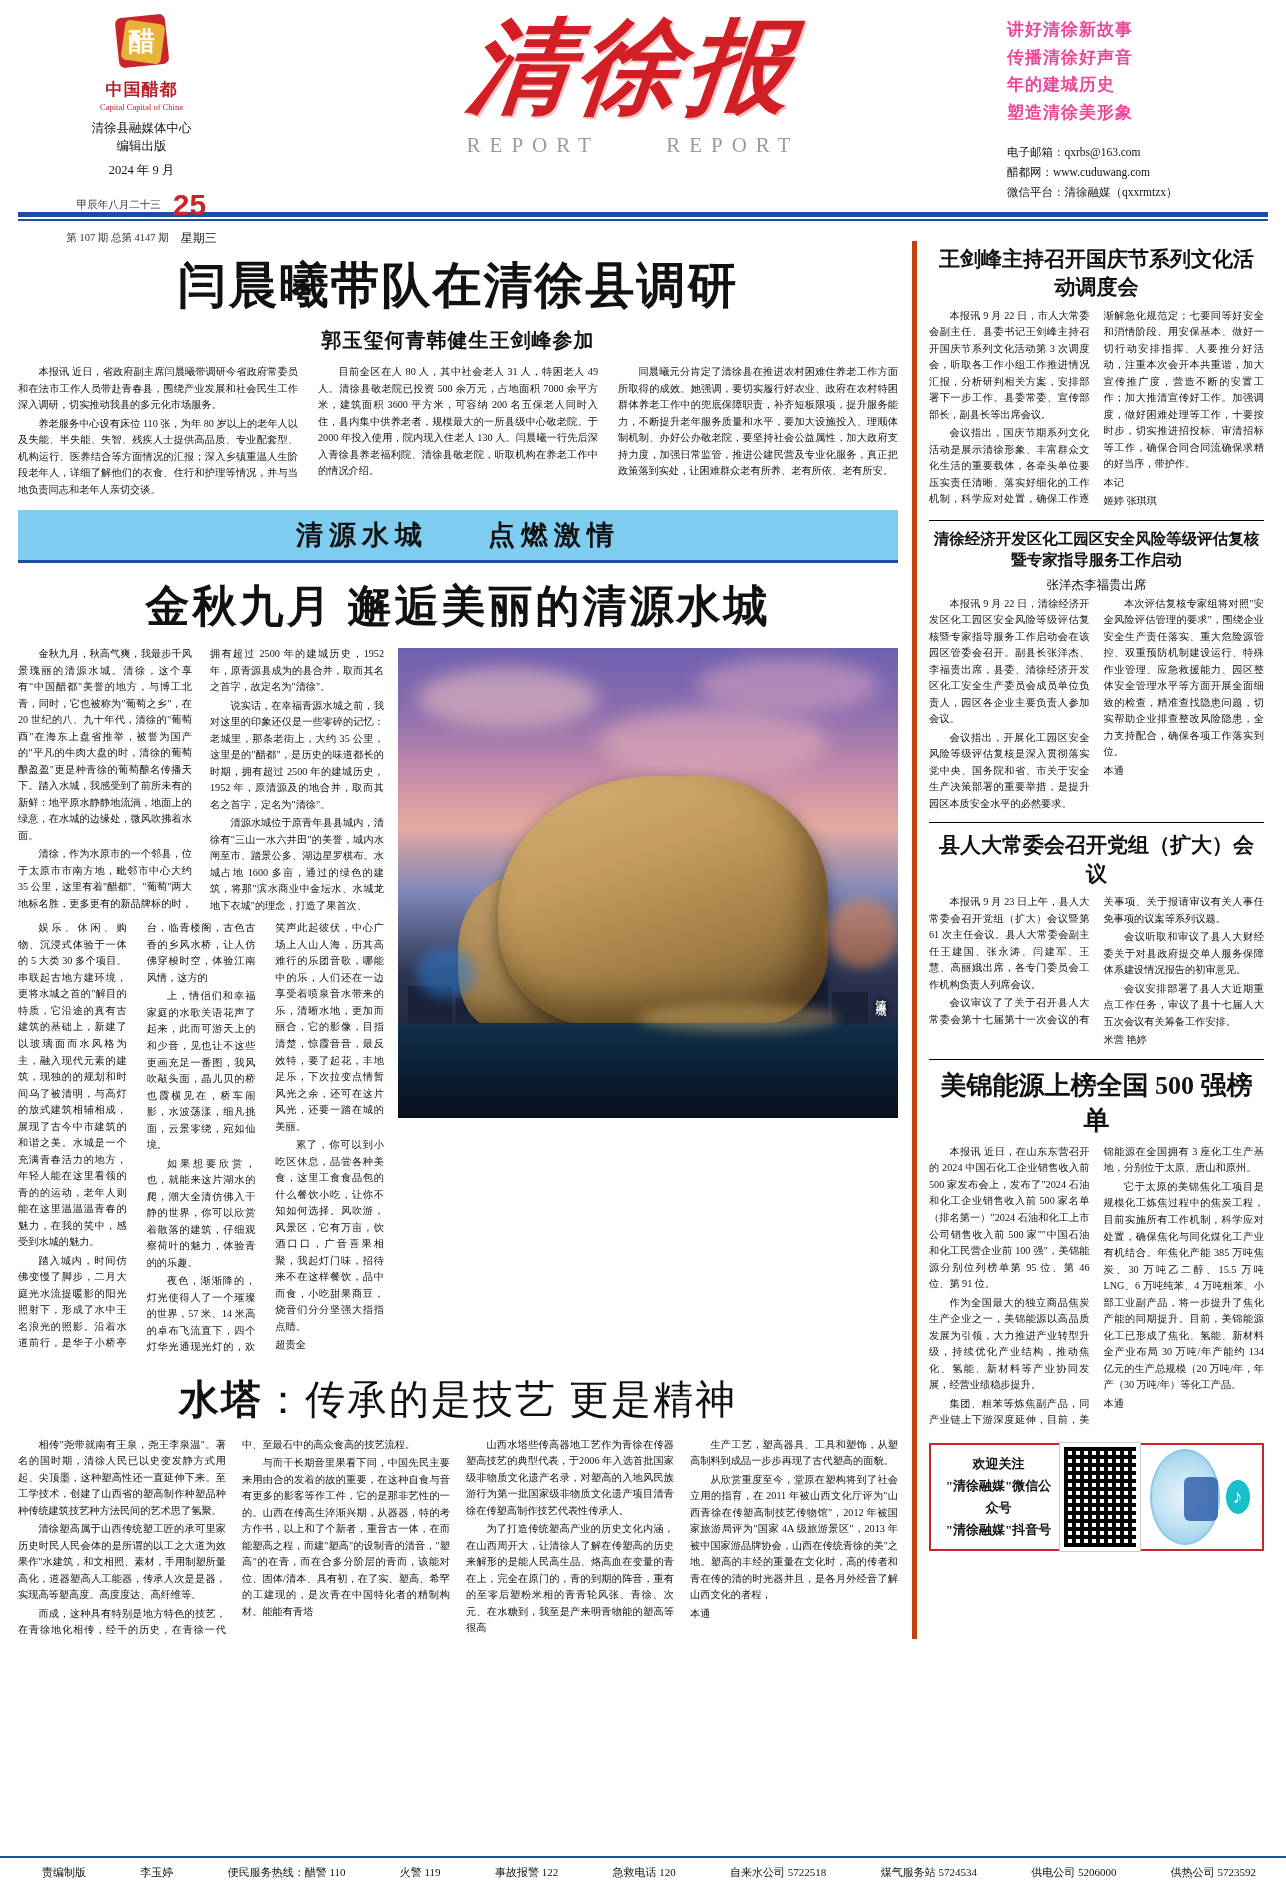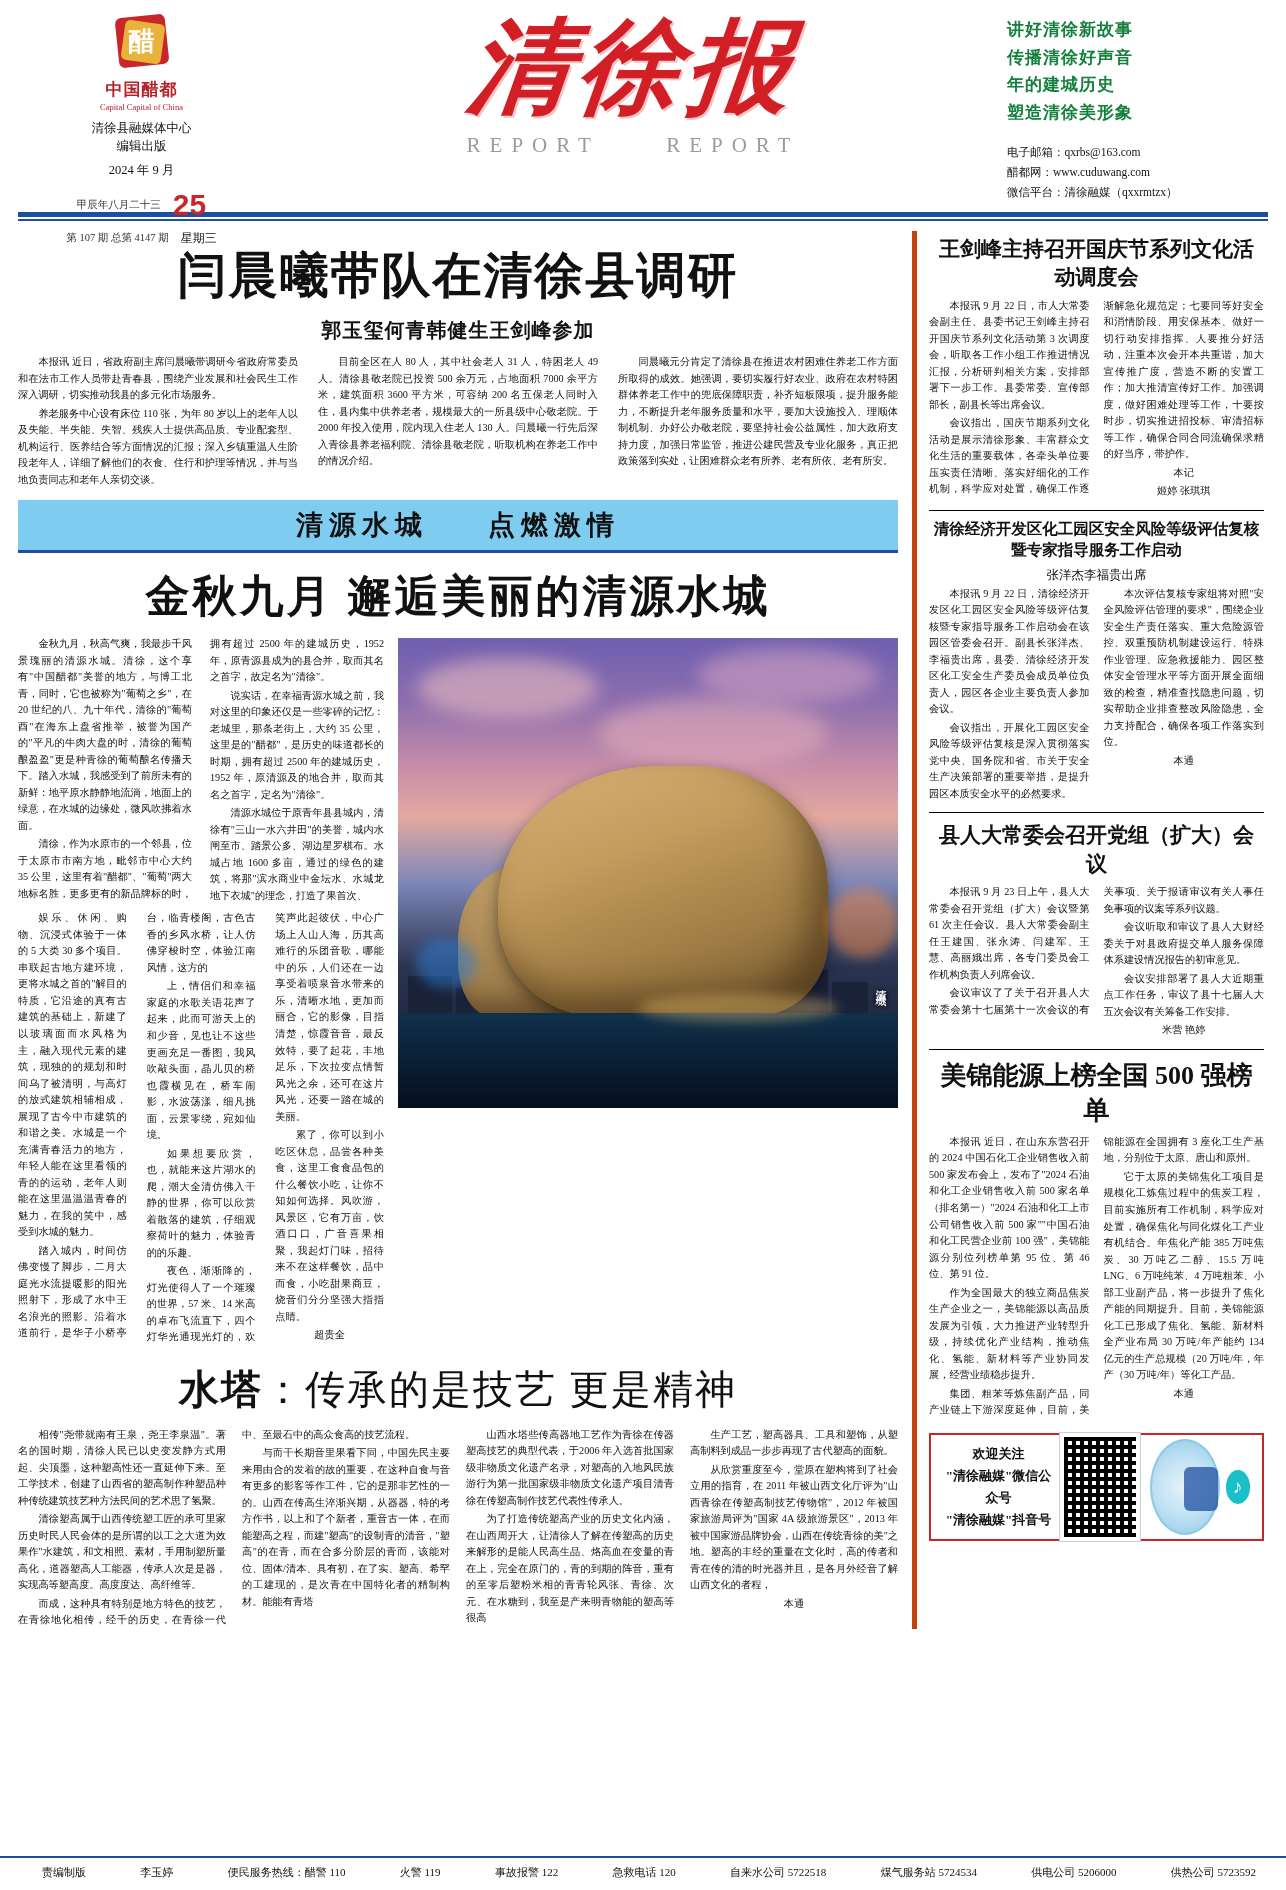--- a/index.html
+++ b/index.html
@@ -42,43 +42,43 @@
     letter-spacing:6px;
     font-style:italic;
     text-shadow:2px 2px 0 rgba(200,20,25,.25);
     transform:skewX(-6deg);
   }
   .title-en { margin-top:14px; font-size:21px; letter-spacing:9px; color:#9b9b9b;
     font-family:"Liberation Serif", serif; }
   .title-en span { margin:0 26px; }
 
   .mh-right { width:255px; padding-top:6px; }
-  .slogan { color:#15803d; font-size:17px; line-height:1.62; font-weight:bold; letter-spacing:1px; }
+  .slogan { color:#ec4899; font-size:17px; line-height:1.62; font-weight:bold; letter-spacing:1px; }
   .contact { margin-top:16px; font-size:11.5px; line-height:1.75; color:#111; }
 
   .rule-blue { height:5px; background:#1c4fa1; margin:2px 0 0 0; }
   .rule-blue2 { height:2px; background:#1c4fa1; margin-top:2px; }
 
   
-  .content { display:flex; gap:14px; padding-top:10px; }
+  .content { display:flex; gap:14px; padding-top:20px; }
   .col-left { width:880px; }
   .col-right { width:352px; border-left:5px solid #c2410c; padding-left:12px; }
 
   .headline-main {
     font-size:49px; font-weight:bold; text-align:center; letter-spacing:2px;
     font-family:"Liberation Serif", serif; margin:12px 0 8px 0;
   }
   .subhead { text-align:center; font-size:20px; font-weight:bold; letter-spacing:1px; margin-bottom:10px; }
 
   .body-cols-3 { column-count:3; column-gap:20px; column-rule:0; font-size:10.2px; line-height:1.62;
      text-align:justify; text-justify:inter-ideograph; }
   .body-cols-2 { column-count:2; column-gap:18px; font-size:10.2px; line-height:1.62; text-align:justify; }
   .body-cols-4 { column-count:4; column-gap:16px; font-size:10.2px; line-height:1.62; text-align:justify; }
   p.para { margin:0 0 2px 0; text-indent:2em; }
-  .sign { text-align:center; font-size:10.2px; margin-top:2px; }
+  .sign { text-align:left; font-size:10.2px; margin-top:2px; }
 
   .band {
     background:#7ecdf0; color:#111; text-align:center; font-size:27px; font-weight:bold;
     padding:7px 0; letter-spacing:6px; margin:12px 0 0 0; position:relative;
   }
   .band .b2 { margin-left:60px; }
   .band-rule { height:3px; background:#1c4fa1; }
 
   .headline-2 { font-size:44px; font-weight:bold; text-align:center; margin:14px 0 10px 0; letter-spacing:3px; }
 

